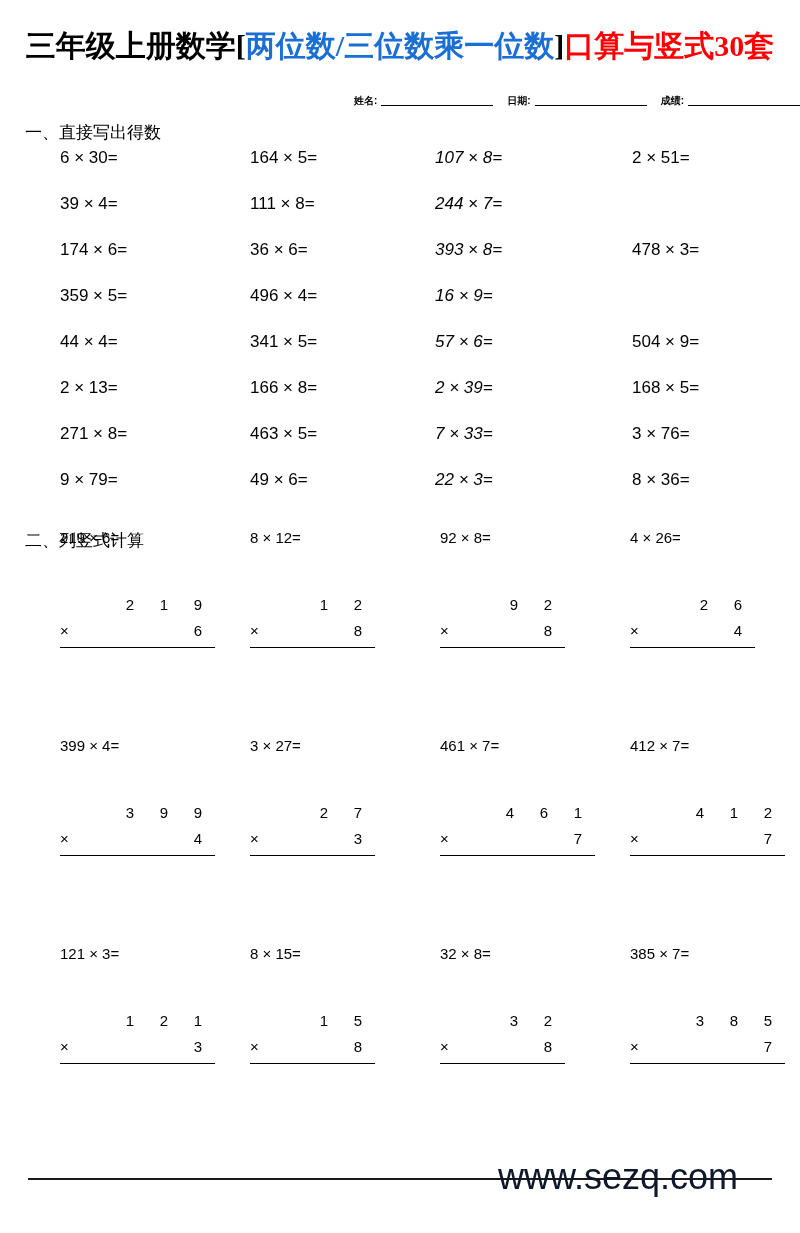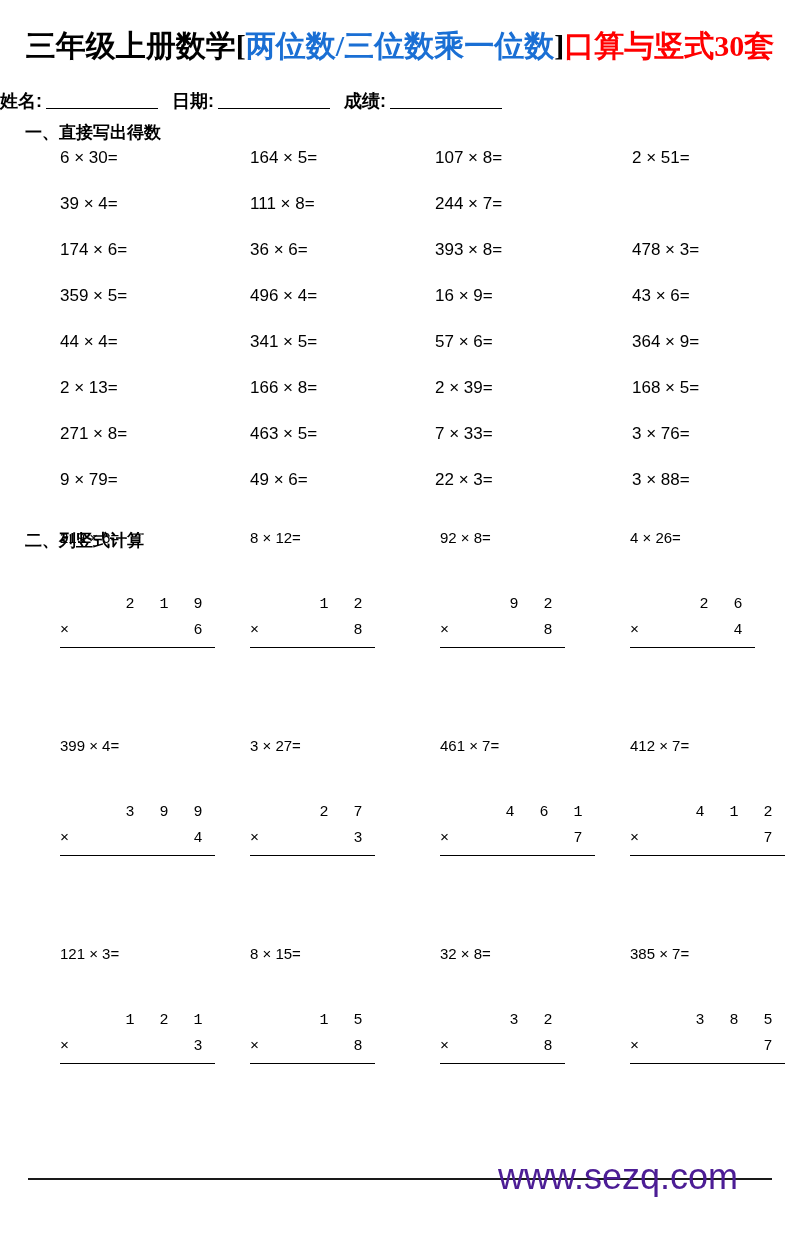--- a/index.html
+++ b/index.html
@@ -41,22 +41,22 @@
   .title .seg-black { color: #000000; }
   .title .seg-blue  { color: #1a6fd4; }
   .title .seg-red   { color: #ff0000; }
 
   
   .meta-row {
     position: absolute;
     top: 90px;
     left: 0;
     width: 800px;
-    text-align: left;
-    font-size: 18px;
+    text-align: right;
+    font-size: 10px;
     font-weight: bold;
     line-height: 22px;
     white-space: nowrap;
   }
   .meta-item { display: inline-block; }
   .meta-label { font-weight: bold; }
   .meta-blank {
     display: inline-block;
     width: 112px;
     border-bottom: 1.5px solid #000;
@@ -64,21 +64,21 @@
     vertical-align: -2px;
     height: 14px;
   }
   .meta-blank.last { margin-right: 0; }
 
   
   .section-heading {
     position: absolute;
     left: 25px;
     font-size: 17px;
-    font-weight: bold;
+    font-weight: normal;
     line-height: 22px;
     white-space: nowrap;
   }
   #sec1-heading { top: 122px; }
   #sec2-heading { top: 530px; }
 
   
   .oral-grid {
     position: absolute;
     top: 148px;
@@ -91,21 +91,21 @@
     align-items: flex-start;
   }
   .oral-cell {
     font-size: 17px;
     line-height: 20px;
     white-space: nowrap;
     box-sizing: border-box;
   }
   .oral-cell.c0 { width: 190px; padding-left: 60px; }
   .oral-cell.c1 { width: 190px; padding-left: 60px; }
-  .oral-cell.c2 { width: 190px; padding-left: 55px; }
+  .oral-cell.c2 { width: 190px; padding-left: 55px; font-style: italic; }
   .oral-cell.c3 { width: 230px; padding-left: 62px; }
 
   
   .vert-section {
     position: absolute;
     top: 528px;
     left: 0;
     width: 688px;
   }
   .vert-row { position: relative; height: 208px; }
@@ -134,21 +134,20 @@
     font-size: 15px;
     line-height: 22px;
   }
   .vert-work.w2 { width: 125px; }
 
   .vert-line {
     position: relative;
     height: 26px;
     text-align: right;
     white-space: nowrap;
-    font-family: Liberation Mono, monospace;
   }
   .vert-digits {
     display: inline-block;
     letter-spacing: 0;
   }
   .vert-digits span {
     display: inline-block;
     width: 34px;
     text-align: center;
   }
@@ -173,21 +172,21 @@
     width: 744px;
     height: 0;
     border-top: 2px solid #1a1a1a;
   }
   .watermark {
     position: absolute;
     left: 498px;
     top: 1155px;
     font-size: 36px;
     line-height: 44px;
-    color: #4c1d95;
+    color: #0f172a;
     white-space: nowrap;
     font-family: "Liberation Sans", "DejaVu Sans", sans-serif;
   }
 </style>
 </head>
 <body>
 
 <div class="page">
 
   <div class="title">
@@ -215,45 +214,44 @@
       <div class="oral-row">
         <div class="oral-cell c0">174 × 6=</div>
         <div class="oral-cell c1">36 × 6=</div>
         <div class="oral-cell c2">393 × 8=</div>
         <div class="oral-cell c3">478 × 3=</div>
       </div>
       <div class="oral-row">
         <div class="oral-cell c0">359 × 5=</div>
         <div class="oral-cell c1">496 × 4=</div>
         <div class="oral-cell c2">16 × 9=</div>
-        <div class="oral-cell c3">43 × 6=</div>
       </div>
       <div class="oral-row">
         <div class="oral-cell c0">44 × 4=</div>
         <div class="oral-cell c1">341 × 5=</div>
         <div class="oral-cell c2">57 × 6=</div>
-        <div class="oral-cell c3">364 × 9=</div>
+        <div class="oral-cell c3">504 × 9=</div>
       </div>
       <div class="oral-row">
         <div class="oral-cell c0">2 × 13=</div>
         <div class="oral-cell c1">166 × 8=</div>
         <div class="oral-cell c2">2 × 39=</div>
         <div class="oral-cell c3">168 × 5=</div>
       </div>
       <div class="oral-row">
         <div class="oral-cell c0">271 × 8=</div>
         <div class="oral-cell c1">463 × 5=</div>
         <div class="oral-cell c2">7 × 33=</div>
         <div class="oral-cell c3">3 × 76=</div>
       </div>
       <div class="oral-row">
         <div class="oral-cell c0">9 × 79=</div>
         <div class="oral-cell c1">49 × 6=</div>
         <div class="oral-cell c2">22 × 3=</div>
-        <div class="oral-cell c3">3 × 88=</div>
+        <div class="oral-cell c3">8 × 36=</div>
       </div>
     </div>
 
   <div class="section-heading" id="sec2-heading">二、列竖式计算</div>
 
   <div class="vert-section" id="vert-section">
       <div class="vert-row">
         <div class="vert-cell v0">
           <div class="vert-prompt">219 × 6=</div>
           <div class="vert-work">

